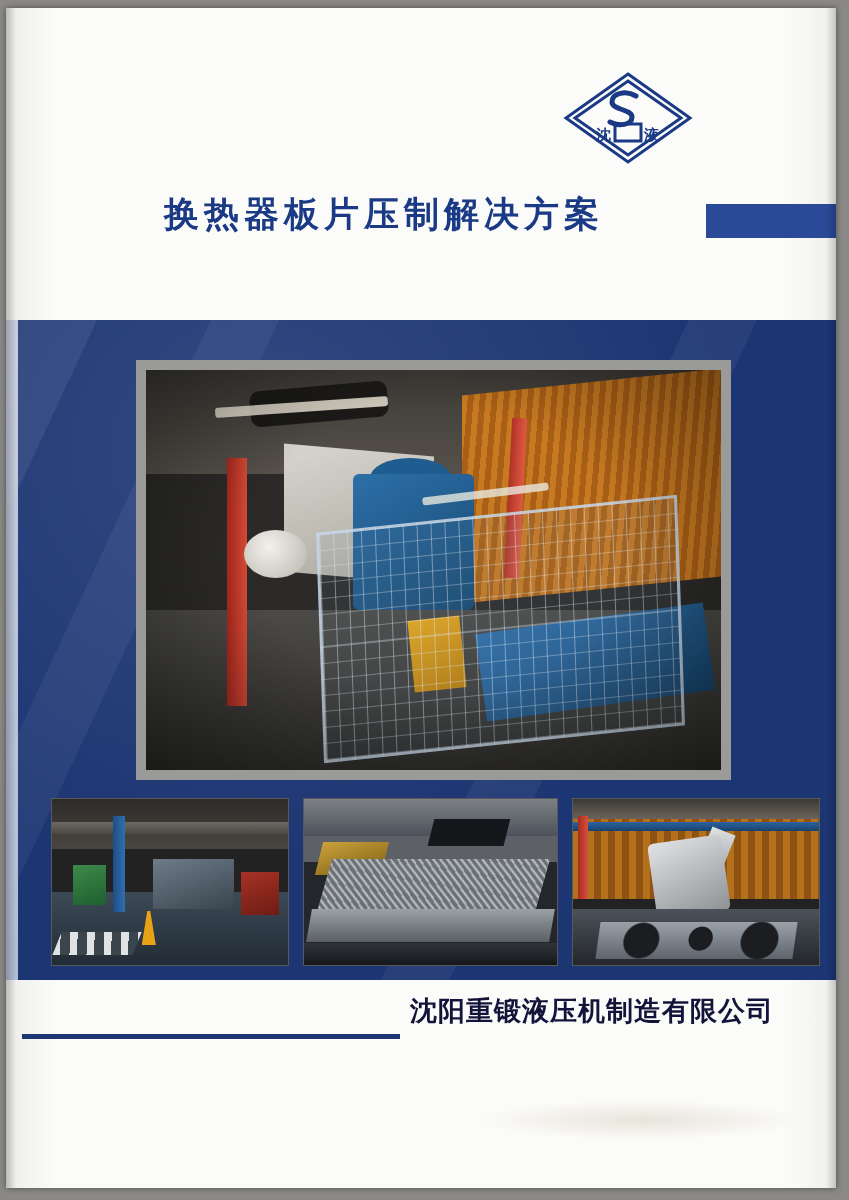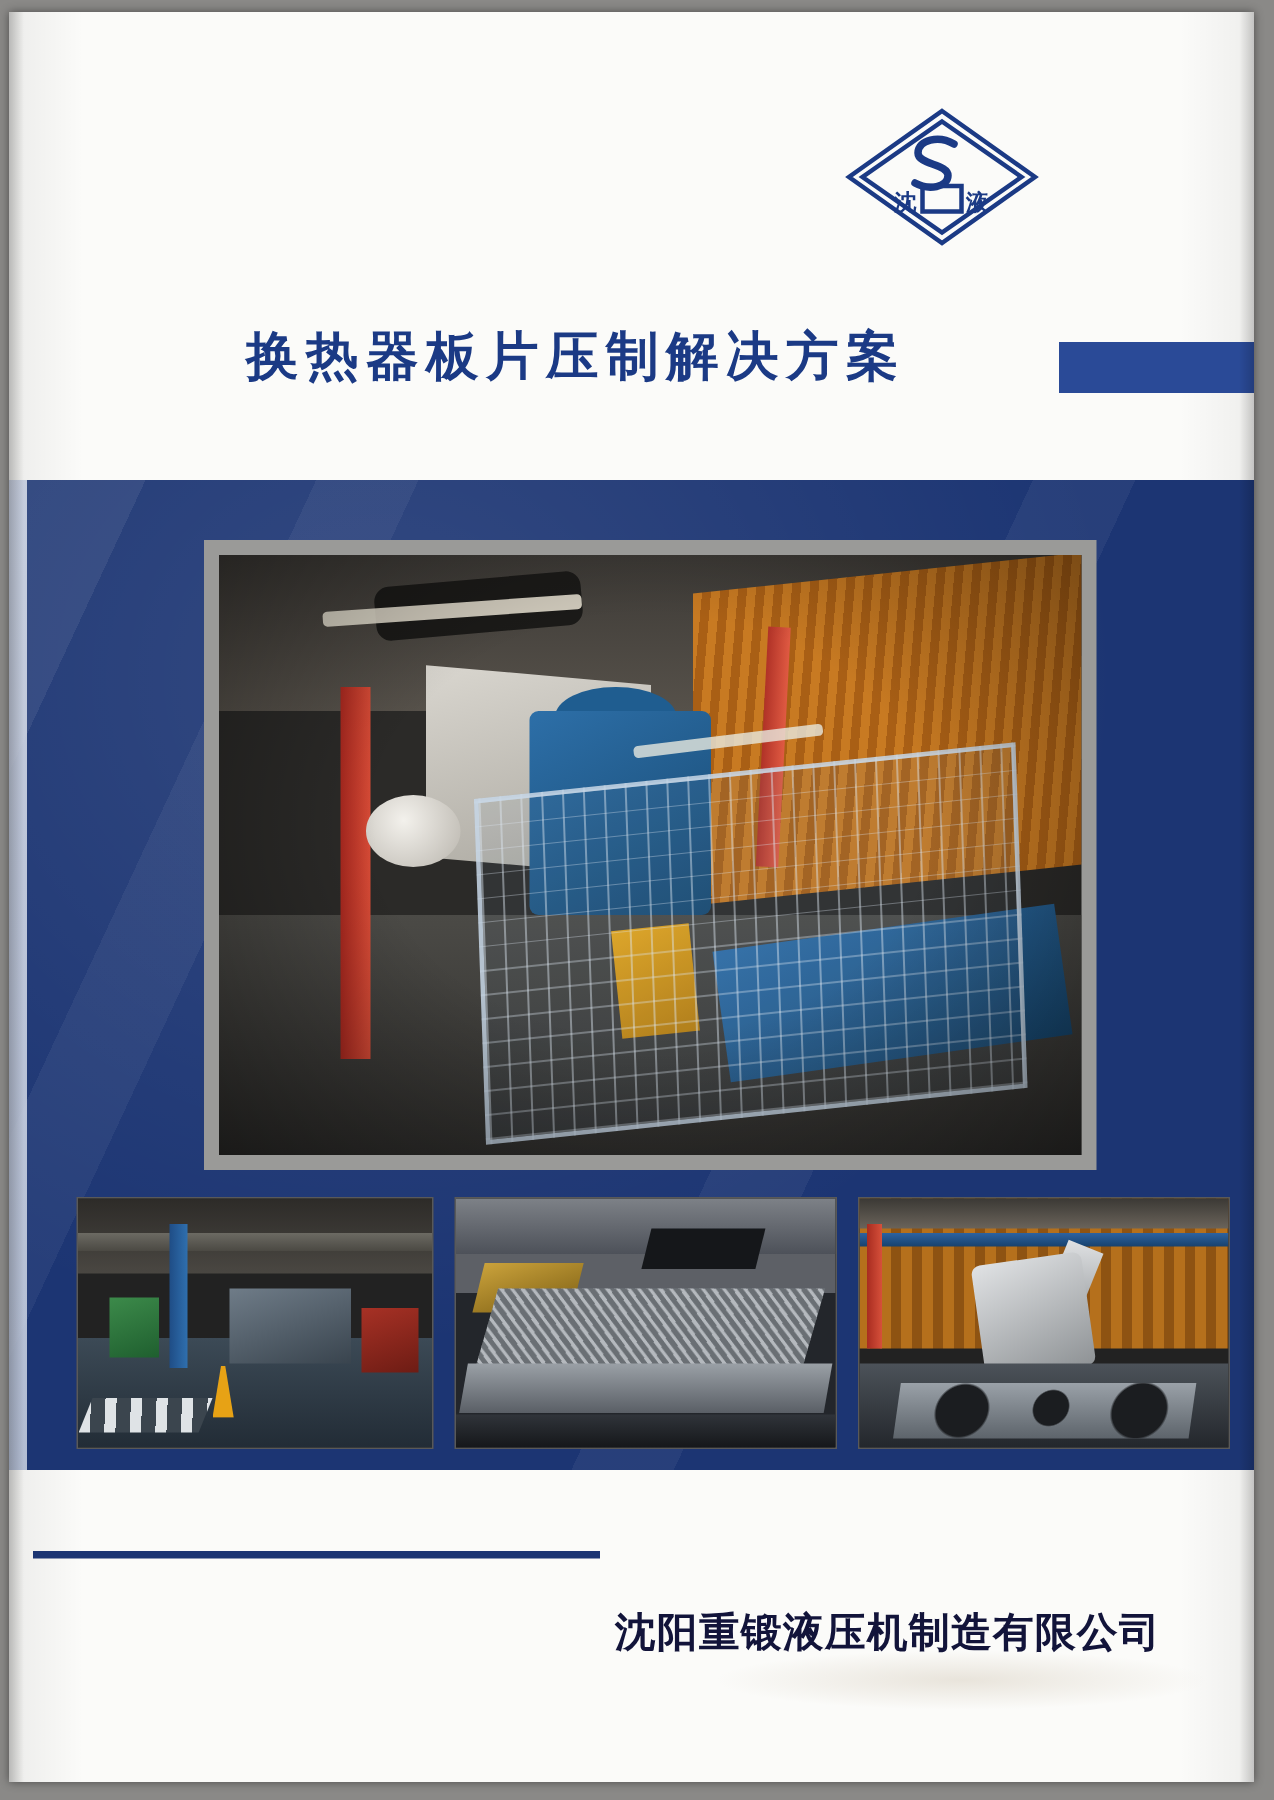--- a/index.html
+++ b/index.html
@@ -43,21 +43,21 @@
     position: absolute;
     left: 556px; top: 62px;
     width: 132px; height: 96px;
   }
   .logo svg { display: block; }
 
   
   .title-row {
     position: absolute;
     left: 0; top: 178px;
-    width: 830px; height: 70px; margin-top: 24px;
+    width: 830px; height: 70px;
   }
   .title-text {
     position: absolute;
     left: 158px; top: 0;
     width: 540px;
     font-family: "DejaVu Sans", "Liberation Sans", sans-serif;
     font-size: 35px;
     font-weight: bold;
     letter-spacing: 5px;
     color: #1b3a85;
@@ -282,21 +282,21 @@
 
   
   .footer-rule {
     position: absolute;
     left: 16px; top: 1026px;
     width: 378px; height: 5px;
     background: #1c3573;
   }
   .company {
     position: absolute;
-    left: 404px; top: 1061px;
+    left: 404px; top: 983px;
     width: 412px;
     font-family: "DejaVu Sans", "Liberation Sans", sans-serif;
     font-size: 27px;
     font-weight: bold;
     letter-spacing: 1px;
     color: #12143a;
     line-height: 40px;
     white-space: nowrap;
   }
 

